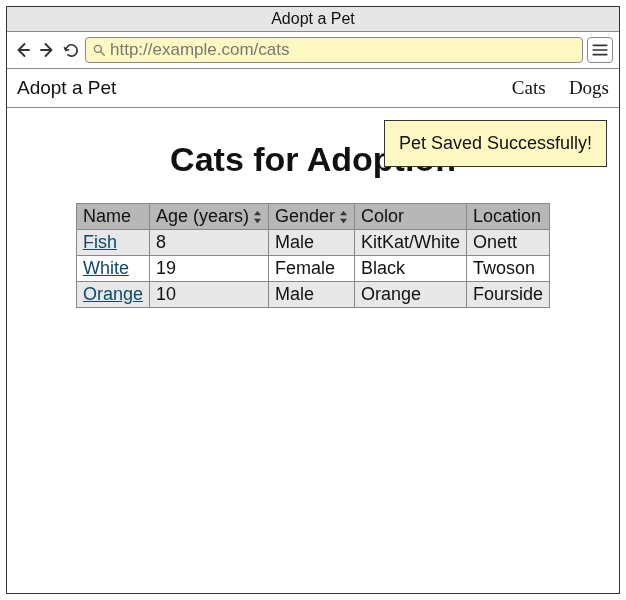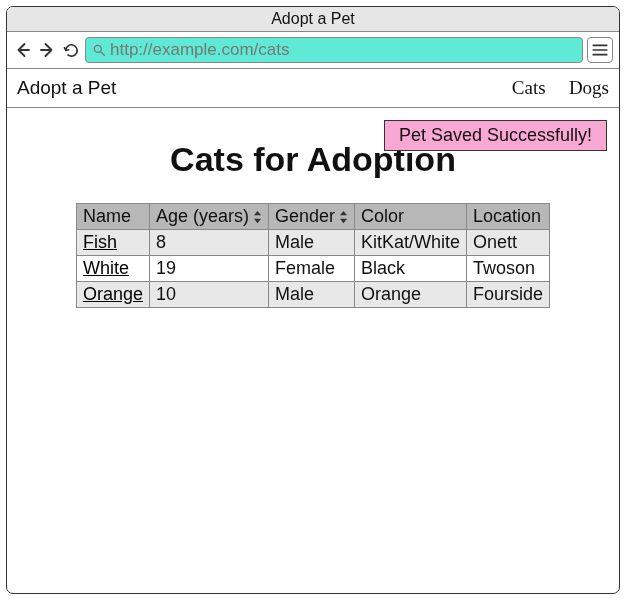--- a/index.html
+++ b/index.html
@@ -7,21 +7,21 @@
     margin: 0;
     padding: 6px;
     background: #fff;
     font-family: "Comic Sans MS", "Segoe Script", cursive, sans-serif;
     color: #111;
   }
   .browser {
     width: 614px;
     height: 588px;
     border: 1.5px solid #333;
-    border-radius: 7px;
+    border-radius: 0;
     background: #fff;
     overflow: hidden;
     display: flex;
     flex-direction: column;
   }
   .titlebar {
     background: #e6e6e6;
     border-bottom: 1.5px solid #888;
     text-align: center;
     font-size: 16px;
@@ -48,21 +48,21 @@
     flex: 1;
     display: flex;
     align-items: center;
     border: 1.5px solid #888;
     border-radius: 4px;
     height: 26px;
     padding: 0 6px;
     gap: 4px;
     font-size: 17px;
     color: #777;
-    background: #5eead4;
+    background: #fef9c3;
   }
   .urlbar .search-icon { color: #777; }
   .urlbar .url-text { flex:1; }
   .hamburger {
     width: 26px;
     height: 26px;
     border: 1.5px solid #888;
     border-radius: 4px;
     display: flex;
     align-items: center;
@@ -81,23 +81,23 @@
   .content {
     position: relative;
     flex: 1;
     padding: 10px 40px 20px 40px;
     overflow: auto;
   }
   .toast {
     position: absolute;
     top: 12px;
     right: 12px;
-    background: #f9a8d4;
+    background: #fef9c3;
     border: 1.5px solid #333;
-    padding: 4px 14px;
+    padding: 12px 14px;
     font-size: 18px;
   }
   h1.page-title {
     text-align: center;
     font-size: 34px;
     font-weight: bold;
     margin: 22px 0 24px 0;
   }
   table.pets {
     border-collapse: collapse;
@@ -115,21 +115,21 @@
     font-weight: normal;
   }
   table.pets th .sort-icons {
     display: inline-block;
     vertical-align: middle;
     margin-left: 4px;
   }
   table.pets tbody tr:nth-child(odd) td { background: #e8e8e8; }
   table.pets tbody tr:nth-child(even) td { background: #fff; }
   .pet-link {
-    color: #000000;
+    color: #0c4a6e;
     text-decoration: underline;
     cursor: pointer;
   }
   svg { display: block; }
 </style>
 </head>
 <body>
 
 <div class="browser">
 

